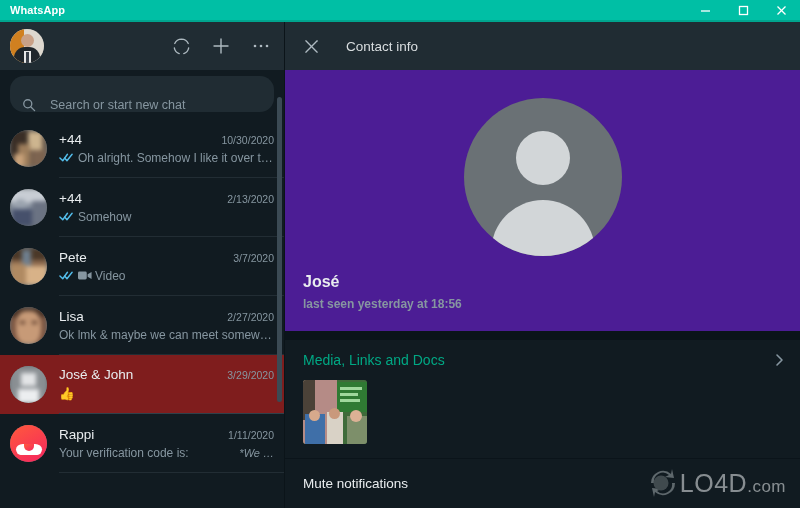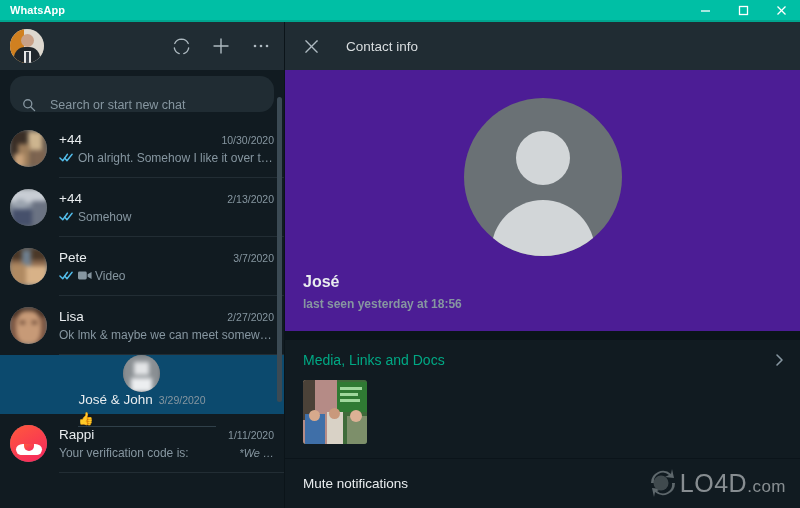--- a/index.html
+++ b/index.html
@@ -87,21 +87,21 @@
     font-family: "Liberation Sans", sans-serif;
   }
   .search-input::placeholder { color: #8696a0; }
 
   .chatlist { flex: 1; overflow: hidden; position: relative; }
   .chat-row {
     height: 59px; display: flex; align-items: center;
     padding-left: 10px; cursor: pointer;
     position: relative;
   }
-  .chat-row.selected { background: #0c4a6e; flex-direction: column; }
+  .chat-row.selected { background: #7f1d1d; }
   .chat-av {
     width: 37px; height: 37px; border-radius: 50%;
     flex: none; margin-right: 12px; overflow: hidden;
     background: #6a7175; position: relative;
   }
   .ph-av { position:absolute; inset:0; background:#6a7175; }
   .ph-av::before { content:""; position:absolute; left:50%; top:19%; width:13px; height:13px;
                    margin-left:-6.5px; border-radius:50%; background:#cfd4d6; }
   .ph-av::after  { content:""; position:absolute; left:50%; bottom:-2px; width:24px; height:15px;
                    margin-left:-12px; border-radius:12px 12px 0 0; background:#cfd4d6; }

